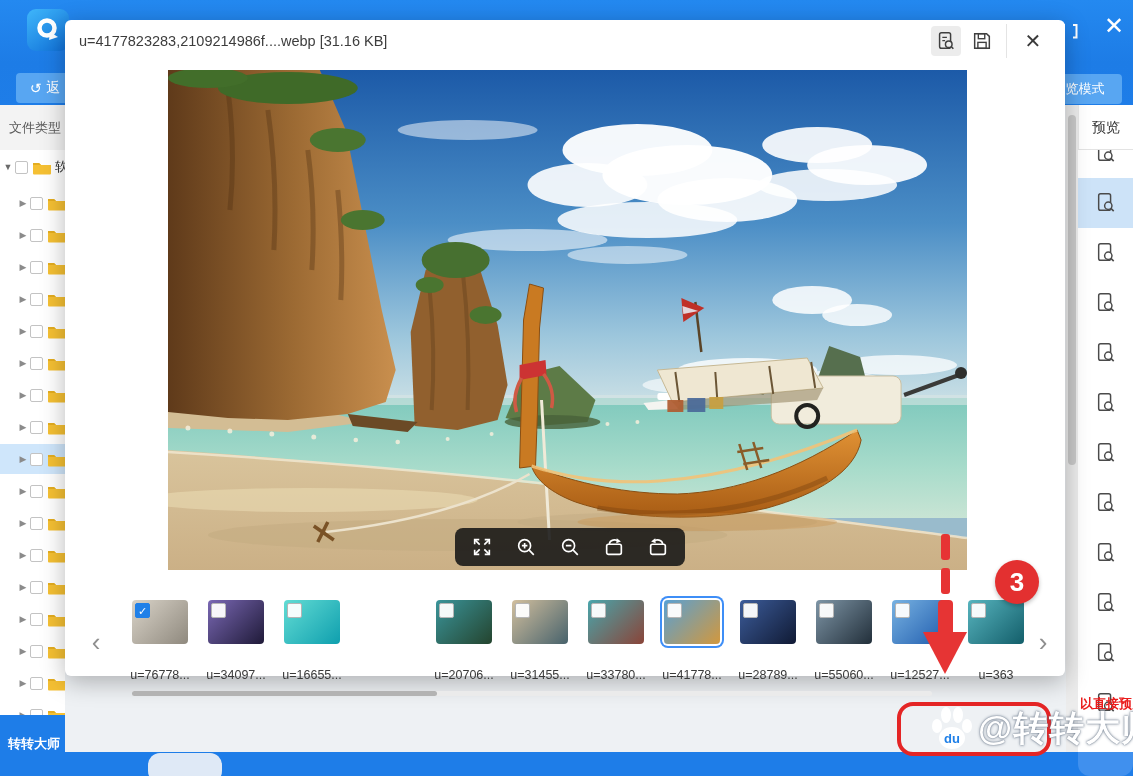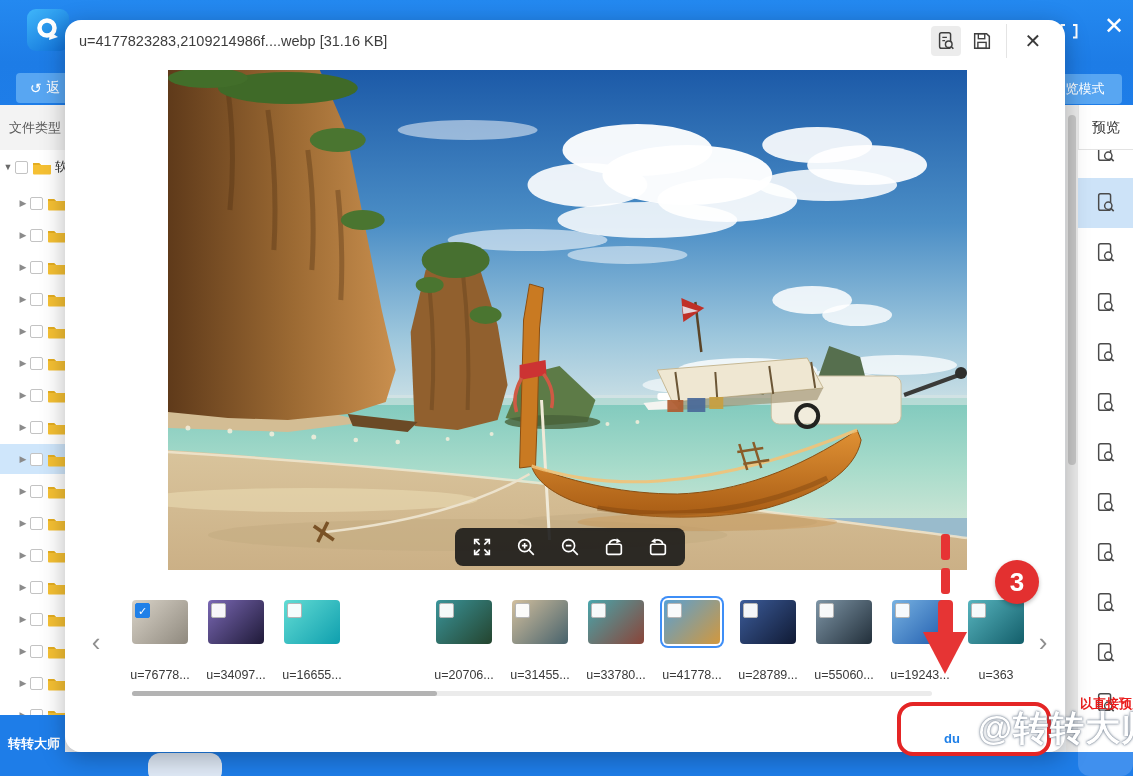--- a/index.html
+++ b/index.html
@@ -35,21 +35,21 @@
   .scroll-strip{position:absolute;left:0;top:0;width:12px;height:647px;background:#ececec;}
   .scroll-thumb{position:absolute;left:2px;top:10px;width:8px;height:350px;border-radius:4px;background:#c9c9c9;}
   .right-rows{position:absolute;left:12px;top:0;width:55px;height:647px;overflow:hidden;}
   .r-row{position:absolute;left:0;width:55px;height:50px;display:flex;align-items:center;justify-content:center;}
   .r-row.sel{background:#cde3f8;}
   .right-header{position:absolute;left:12px;top:0;width:55px;height:45px;background:#fff;color:#333;
     font-size:14px;line-height:45px;text-align:center;border-bottom:1px solid #e3e3e3;border-left:1px solid #e8e8e8;}
   .hint-red{position:absolute;right:1px;top:590px;width:100px;color:#ea1c1c;font-size:13px;font-weight:bold;
     text-align:right;white-space:nowrap;overflow:hidden;}
   
-  .dialog{position:absolute;left:65px;top:20px;width:1000px;height:732px;background:#fff;border-radius:16px;
+  .dialog{position:absolute;left:65px;top:20px;width:1000px;height:656px;background:#fff;border-radius:6px;
     box-shadow:0 6px 24px rgba(0,0,0,.28);z-index:10;}
   .dlg-title{position:absolute;left:14px;top:0;height:42px;line-height:42px;font-size:14.5px;color:#3d3d3d;white-space:nowrap;}
   .icon-btn{position:absolute;width:30px;height:30px;border-radius:4px;display:flex;align-items:center;justify-content:center;}
   .ib-preview{left:866px;top:6px;background:#ececec;}
   .ib-save{left:902px;top:6px;}
   .dlg-sep{position:absolute;left:941px;top:4px;width:1px;height:34px;background:#e4e4e4;}
   .ib-close{left:953px;top:6px;font-size:20px;color:#3a3a3a;}
   .photo{position:absolute;left:103px;top:50px;width:799px;height:500px;overflow:hidden;background:#9bc;}
   .viewer-toolbar{position:absolute;left:390px;top:508px;width:230px;height:38px;border-radius:8px;
     background:rgba(22,22,22,.88);display:flex;align-items:center;justify-content:space-between;padding:0 16px;}
@@ -590,21 +590,21 @@
         <div class="thumb" style="left: 741px;">
           <div class="tbox" style="background: linear-gradient(135deg, rgb(126, 149, 166), rgb(34, 47, 58));">
             <div class="tcb"></div>
           </div>
           <div class="tlabel">u=55060...</div>
         </div>
         <div class="thumb" style="left: 817px;">
           <div class="tbox" style="background: linear-gradient(135deg, rgb(120, 178, 226), rgb(29, 90, 172));">
             <div class="tcb"></div>
           </div>
-          <div class="tlabel">u=19243...</div>
+          <div class="tlabel">u=12527...</div>
         </div>
         <div class="thumb" style="left: 893px;">
           <div class="tbox" style="background: linear-gradient(135deg, rgb(87, 180, 190), rgb(19, 94, 106));">
             <div class="tcb"></div>
           </div>
           <div class="tlabel">u=363</div>
         </div>
       </div>
     <div class="chev" style="left:968px">›</div>
     <div class="hscroll">

